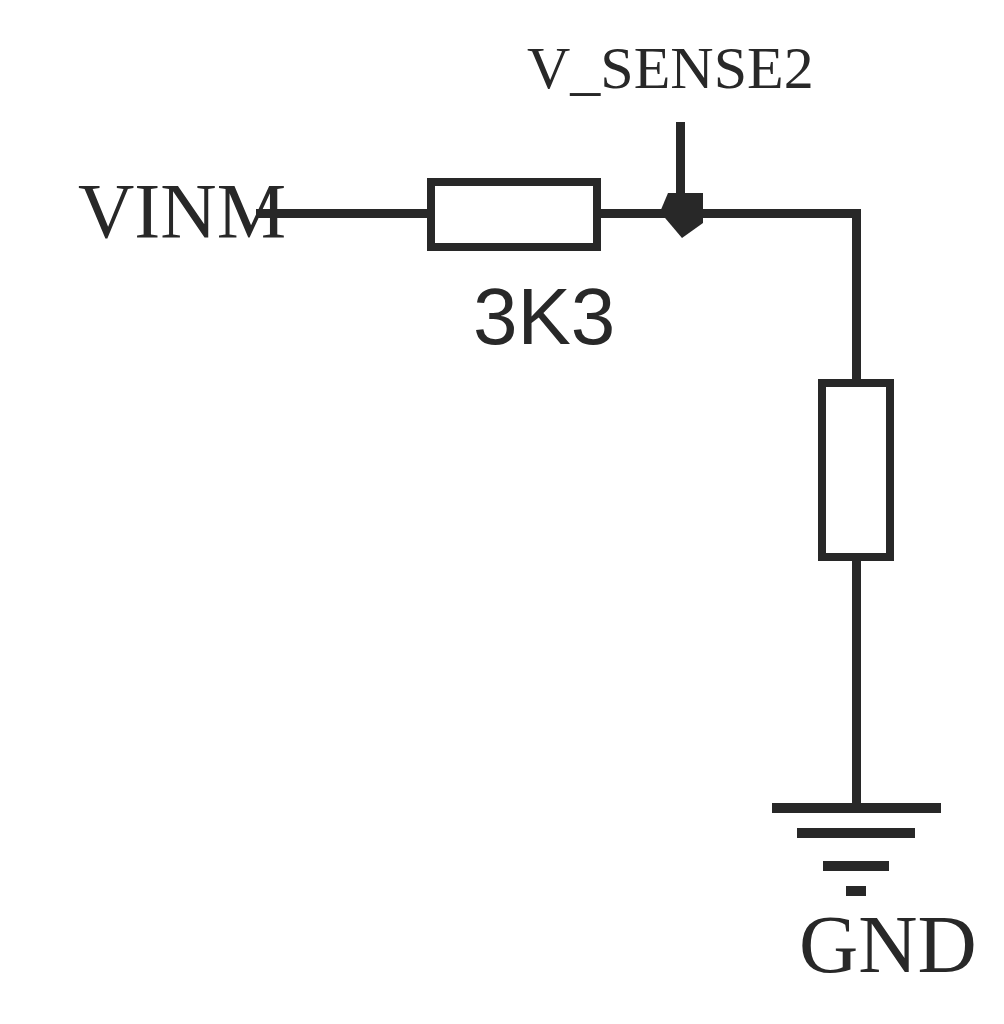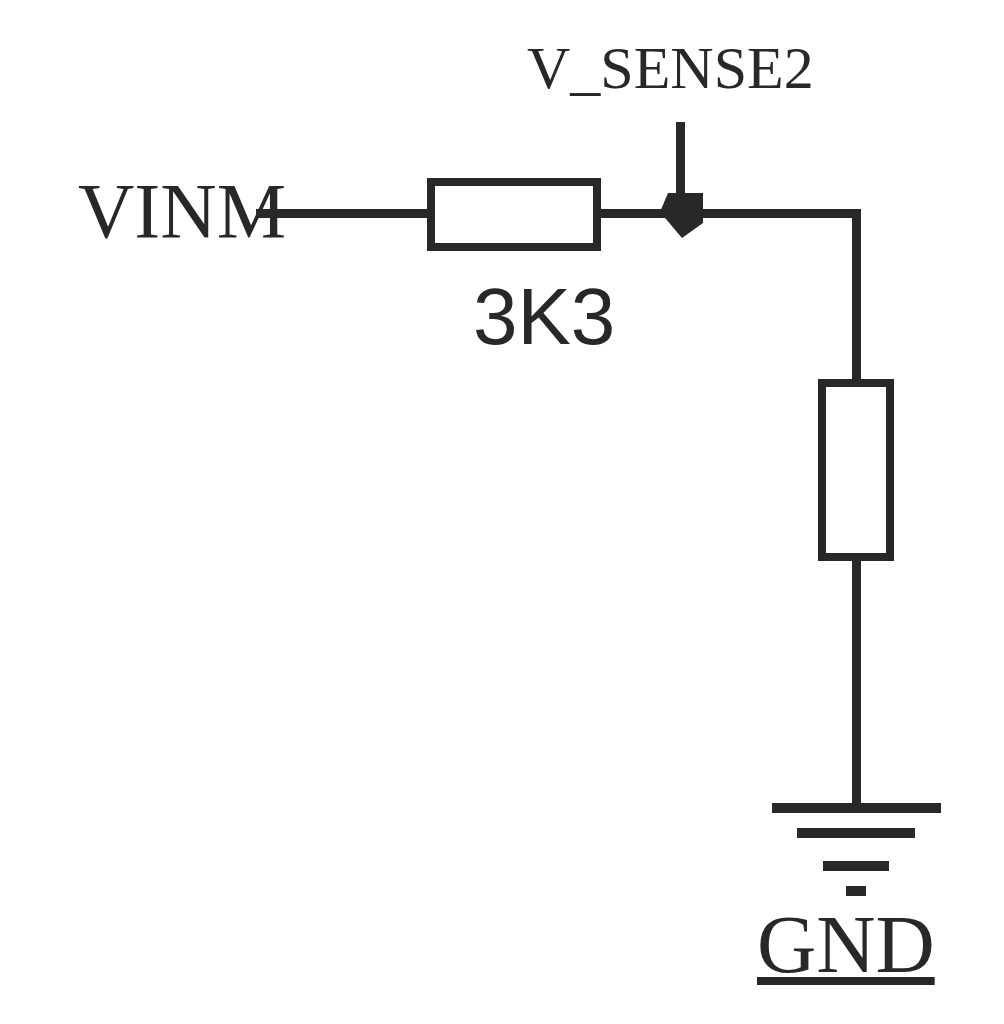--- a/index.html
+++ b/index.html
@@ -29,21 +29,21 @@
     color: #282828;
     line-height: 1;
     white-space: nowrap;
   }
   .serif { font-family: "Liberation Serif", serif; }
   .sans  { font-family: "Liberation Sans", sans-serif; }
 
   
   #label-vinm    { left: 58px;  top: 172px; font-size: 78px; margin-left: 20px; }
   #label-vsense2 { left: 527px; top: 38px;  font-size: 60px; }
-  #label-gnd     { left: 757px; top: 904px; font-size: 82px; text-decoration: underline; }
+  #label-gnd     { left: 799px; top: 904px; font-size: 82px; }
 
   
   #label-r1-value { left: 445px; top: 277px; font-size: 80px; margin-left: 28px; }
   #label-r2-value { left: 664px; top: 429px; font-size: 76px; }
 
   
   #wire-vinm-to-r1    { left: 256px; top: 209px; width: 175px; height: 9px; }
   #wire-r1-to-corner  { left: 601px; top: 209px; width: 260px; height: 9px; }
   #wire-sense-stub    { left: 676px; top: 122px; width: 9px;   height: 84px; }
   #wire-corner-to-r2  { left: 852px; top: 209px; width: 9px;   height: 175px; }

